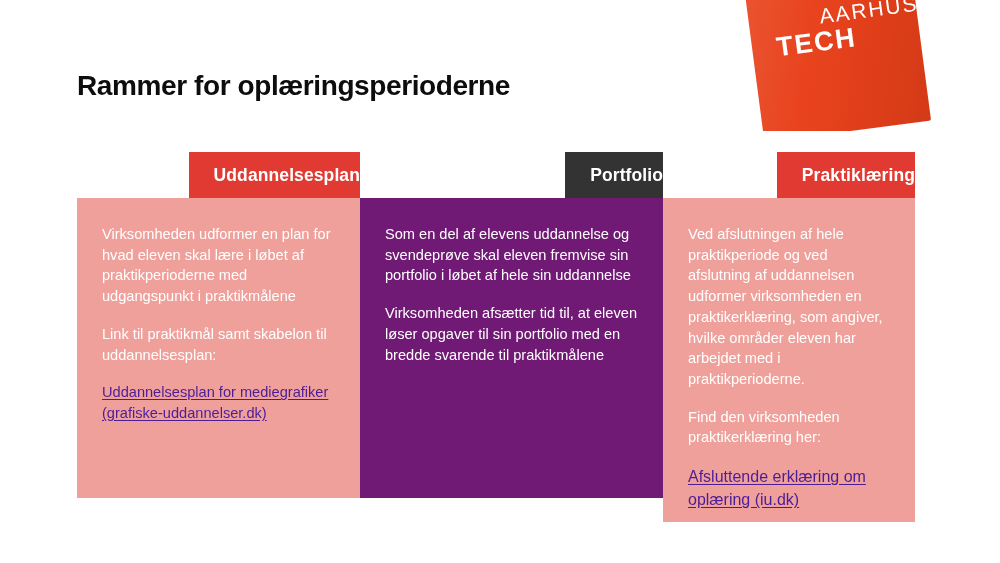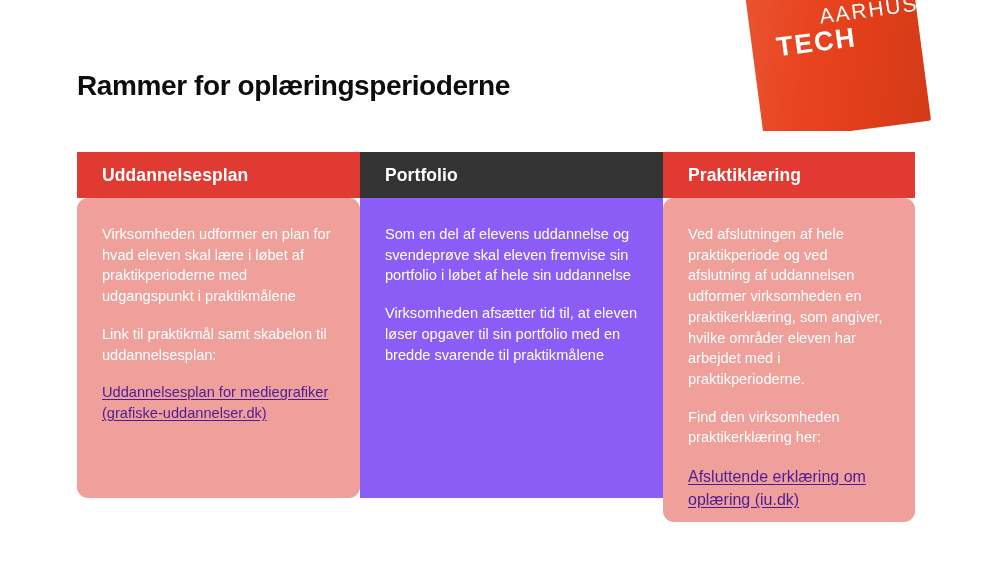--- a/index.html
+++ b/index.html
@@ -110,20 +110,21 @@
     top: 152px;
     width: 848px;
     height: 346px;
     display: flex;
     flex-direction: row;
   }
   .col {
     display: flex;
     flex-direction: column;
     height: 100%;
+    align-items: flex-end;
   }
   .col-1 { width: 283px; }
   .col-2 { width: 303px; }
   .col-3 { width: 252px; }
 
   .col-head {
     height: 46px;
     flex: 0 0 46px;
     display: flex;
     align-items: center;
@@ -138,22 +139,22 @@
     flex: 1 1 auto;
     padding: 26px 22px 10px 25px;
     box-sizing: border-box;
     color: #ffffff;
     font-size: 14.6px;
     line-height: 1.42;
   }
 
   .head-red   { background: #e03a32; }
   .head-dark  { background: #333333; }
-  .body-pink  { background: #f0a09a; border-radius: 11px; }
-  .body-gray  { background: #8b5cf6; }
+  .body-pink  { background: #f0a09a; }
+  .body-gray  { background: #701a75; }
 
   .para {
     margin: 0 0 17px 0;
   }
   .para:last-child { margin-bottom: 0; }
 
   .link {
     color: #4c1d95;
     text-decoration: underline;
     text-underline-offset: 2px;

